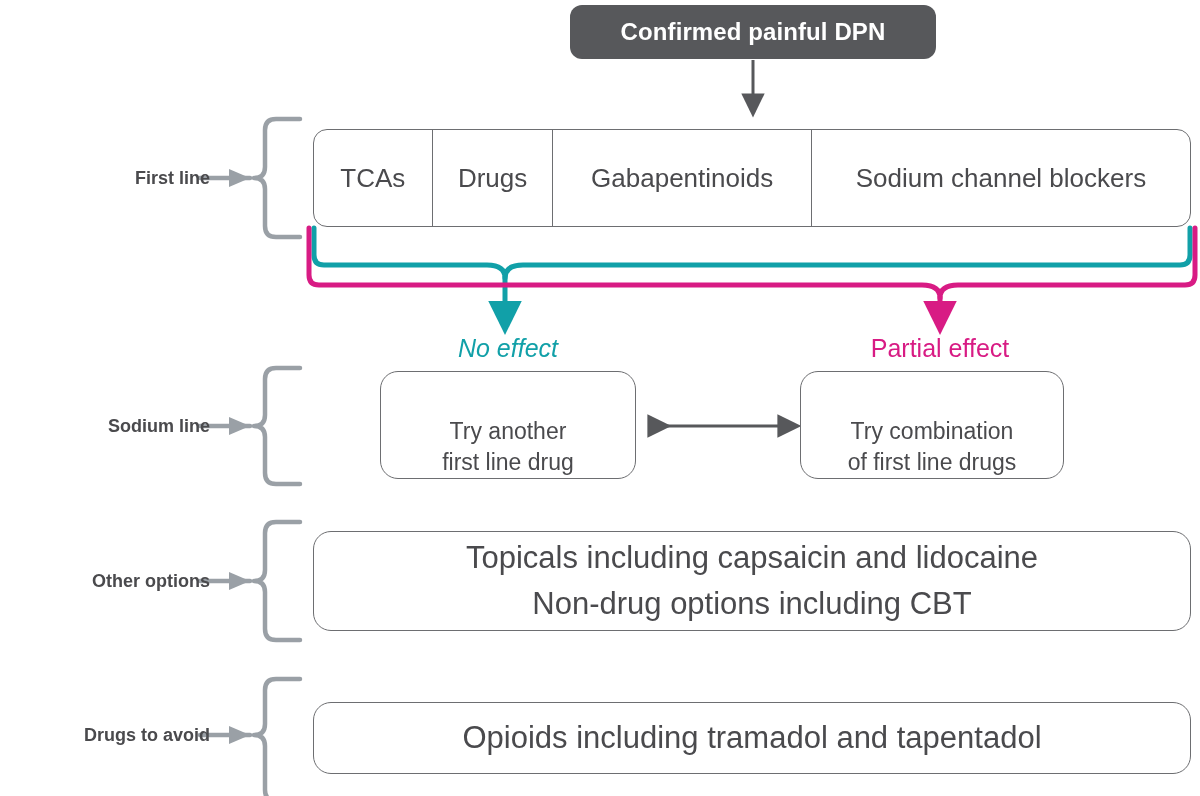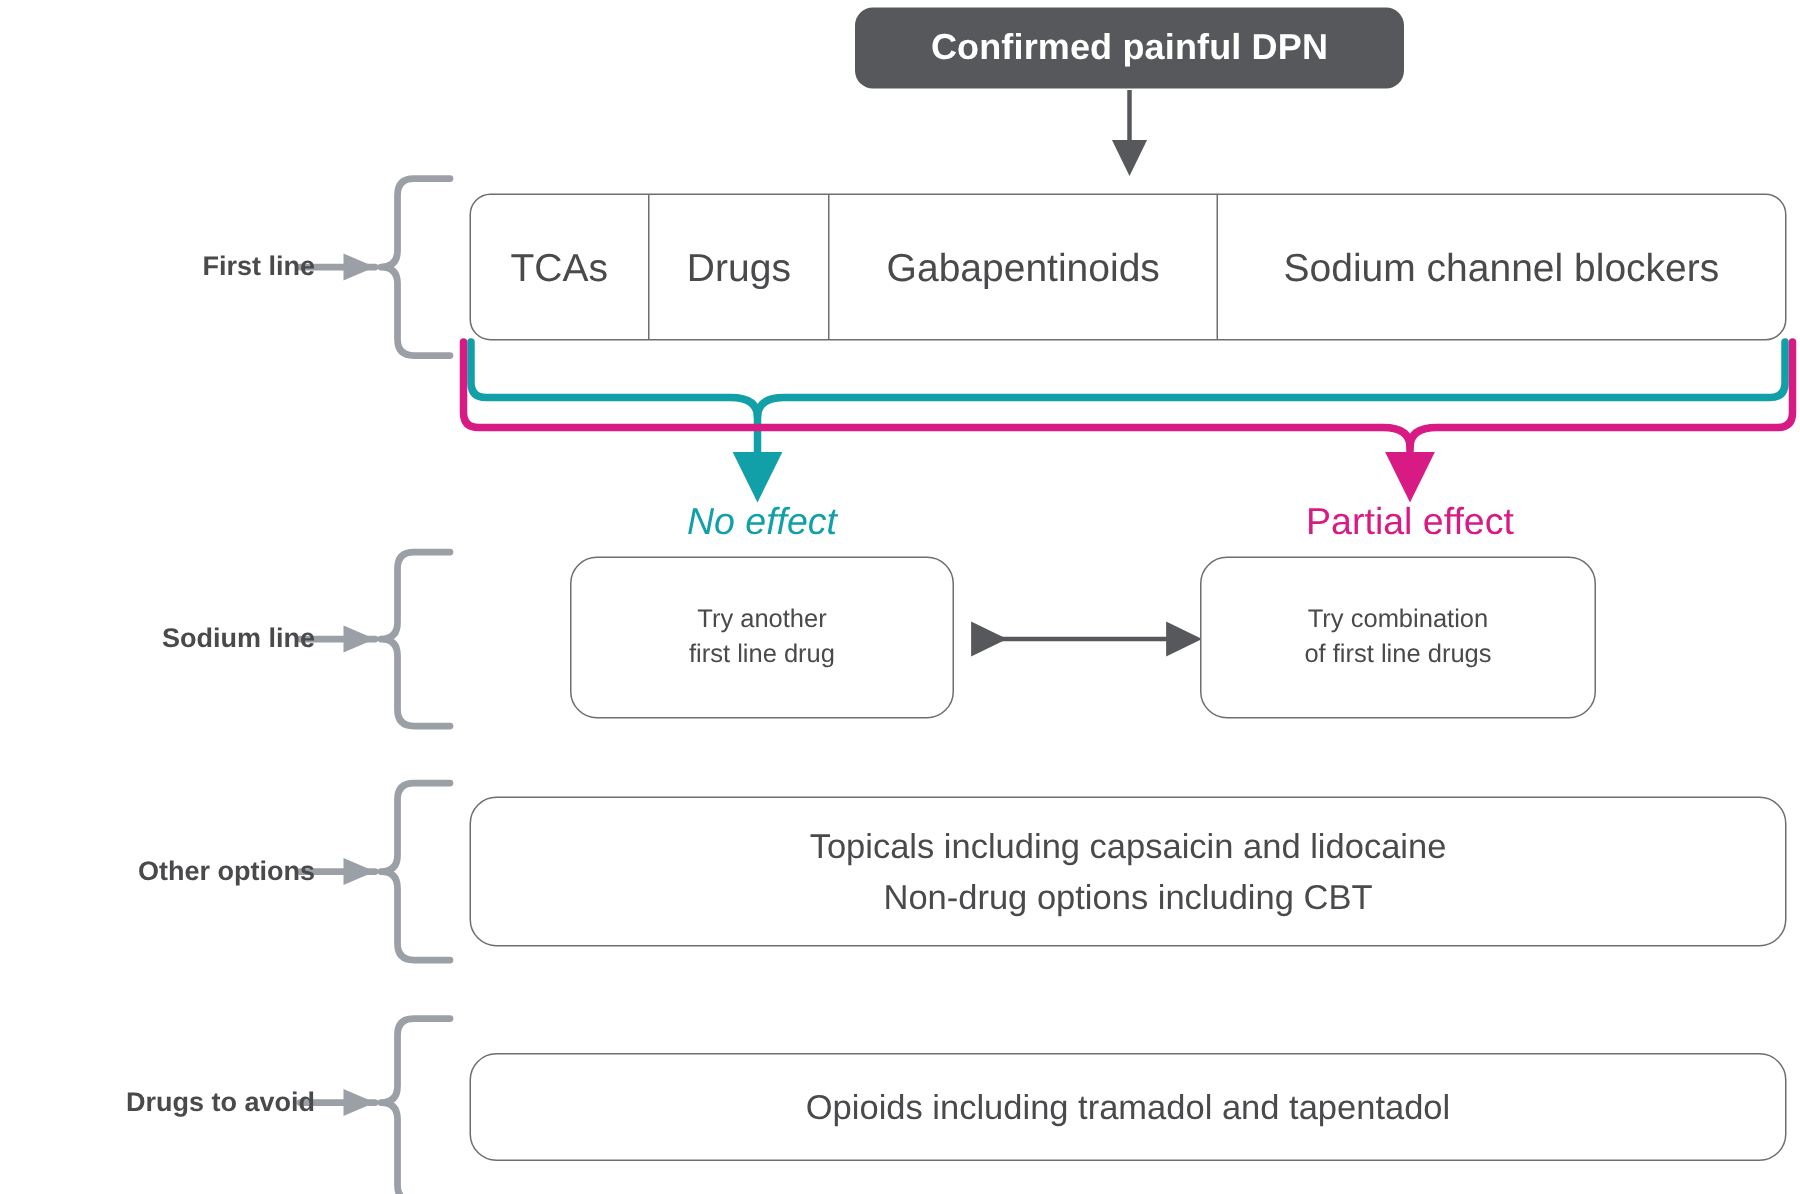--- a/index.html
+++ b/index.html
@@ -85,33 +85,34 @@
     border-right: 1.6px solid #6d6e71;
     box-sizing: border-box;
     white-space: nowrap;
   }
   .fl-cell:last-child { border-right: none; }
 
   
   .second-box {
     top: 371px;
     height: 108px;
-    font-size: 17px;
+    font-size: 23px;
     line-height: 1.35;
     border-radius: 18px;
+    align-items: flex-end;
   }
   .second-box.left  { left: 380px; width: 256px; }
   .second-box.right { left: 800px; width: 264px; }
 
   
   .wide-box {
     left: 313px;
     width: 878px;
     border-radius: 18px;
-    font-size: 23px;
+    font-size: 31px;
     line-height: 1.5;
   }
   .other-box { top: 531px; height: 100px; }
   .avoid-box { top: 702px; height: 72px; }
 
   
   .branch-label {
     position: absolute;
     font-size: 25px;
     white-space: nowrap;

